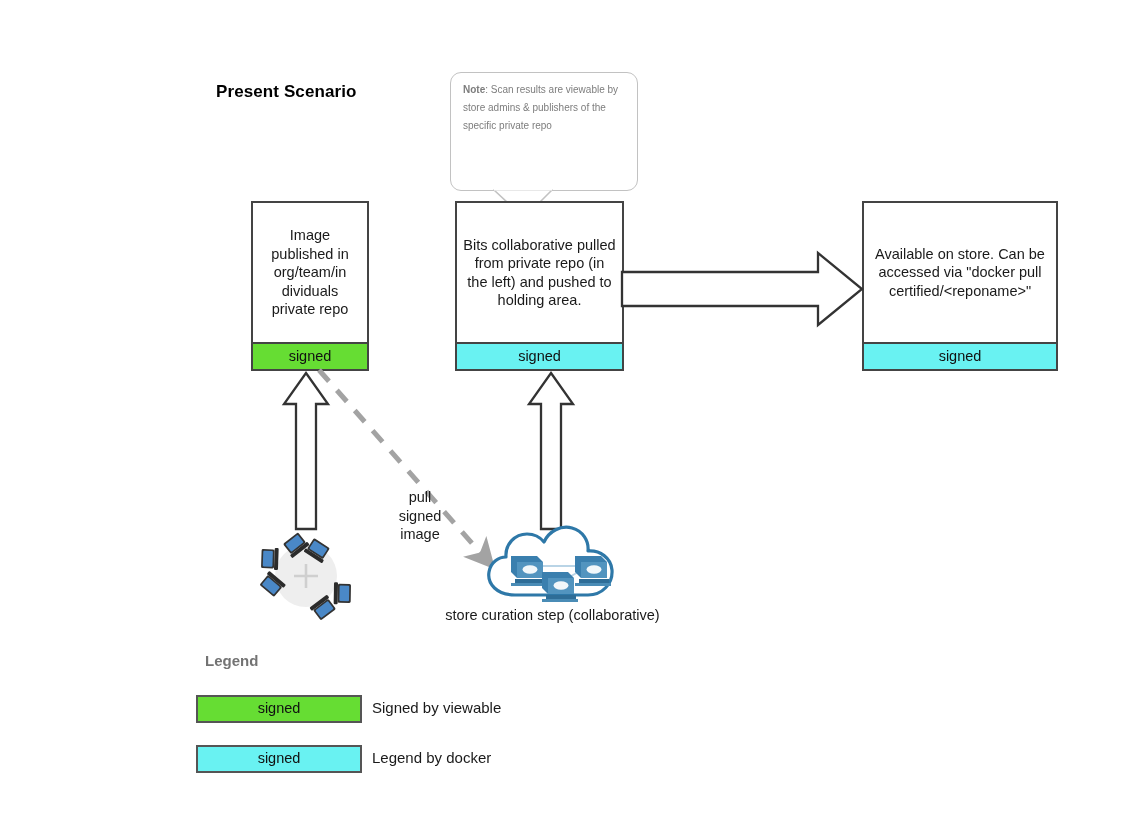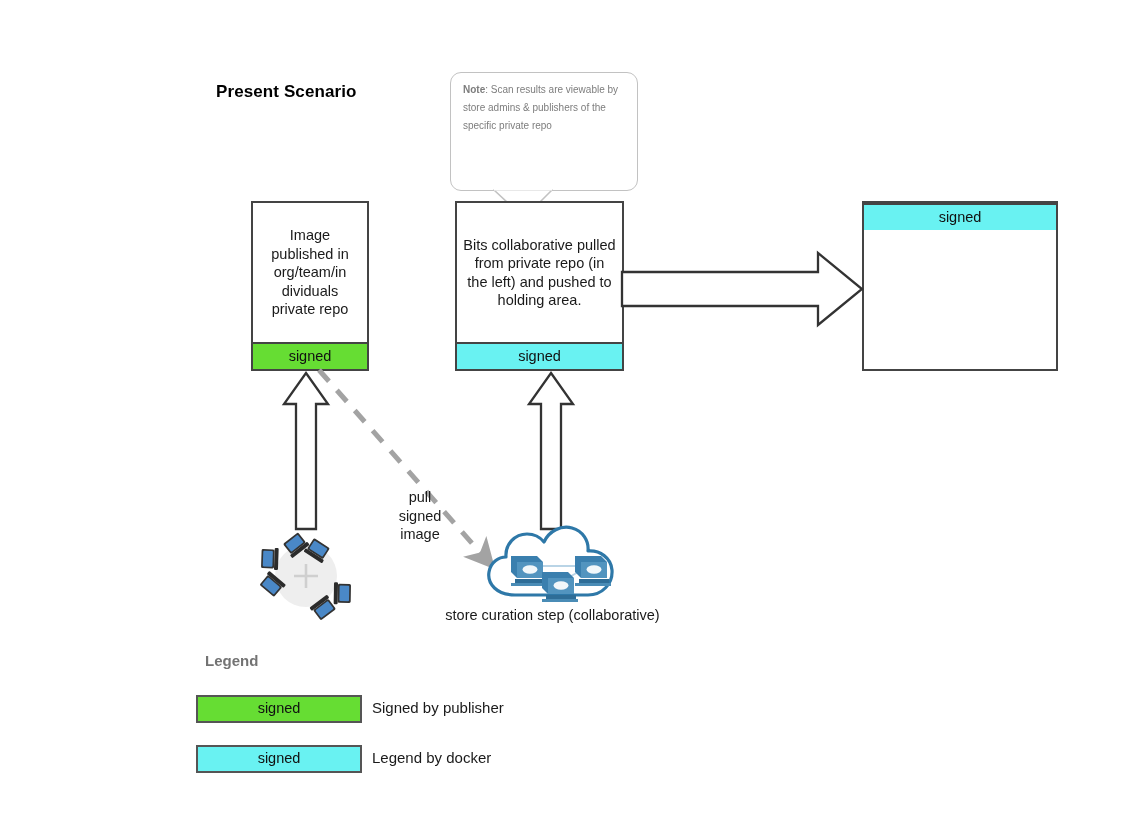--- a/index.html
+++ b/index.html
@@ -126,20 +126,21 @@
     <div class="proc-body">Image published in org/team/in dividuals private repo</div>
     <div class="proc-foot" style="background:#66dd33;">signed</div>
   </div>
 
   <div class="abs proc-box" style="left:455px; top:201px; width:169px; height:170px;">
     <div class="proc-body">Bits collaborative pulled from private repo (in the left) and pushed to holding area.</div>
     <div class="proc-foot" style="background:#69f2f2;">signed</div>
   </div>
 
   <div class="abs proc-box" style="left:862px; top:201px; width:196px; height:170px;">
+    <div class="proc-body">Available on store. Can be accessed via "docker pull certified/&lt;reponame&gt;"</div>
     <div class="proc-foot" style="background:#69f2f2;">signed</div>
   </div>
 
   <svg class="abs" style="left:622px; top:248px;" width="244" height="82">
     <path d="M 0 24 L 196 24 L 196 5 L 240 41 L 196 77 L 196 58 L 0 58 Z" fill="#ffffff" stroke="#333333" stroke-width="2.3" stroke-linejoin="miter"></path>
   </svg>
 
   <svg class="abs" style="left:283px; top:371px;" width="48" height="160">
     <path d="M 23 2 L 45 33 L 33 33 L 33 158 L 13 158 L 13 33 L 1 33 Z" fill="#ffffff" stroke="#333333" stroke-width="2.3" stroke-linejoin="miter"></path>
   </svg>
@@ -241,20 +242,20 @@
     </g>
   </svg>
 
   <div class="abs lbl lbl-nowrap" style="left:380px; top:606px; width:345px;">store curation step (collaborative)</div>
 
   <div class="abs legend-title" style="left:205px; top:652px;">Legend</div>
 
   <div class="abs" style="left:196px; top:695px;">
     <div class="legend-swatch" style="background:#66dd33;">signed</div>
   </div>
-  <div class="abs legend-text" style="left:372px; top:699px;">Signed by publisher</div>
+  <div class="abs legend-text" style="left:372px; top:699px;">Signed by viewable</div>
 
   <div class="abs" style="left:196px; top:745px;">
     <div class="legend-swatch" style="background:#69f2f2;">signed</div>
   </div>
   <div class="abs legend-text" style="left:372px; top:749px;">Legend by docker</div>
 
 </div>
 
 </body></html>

